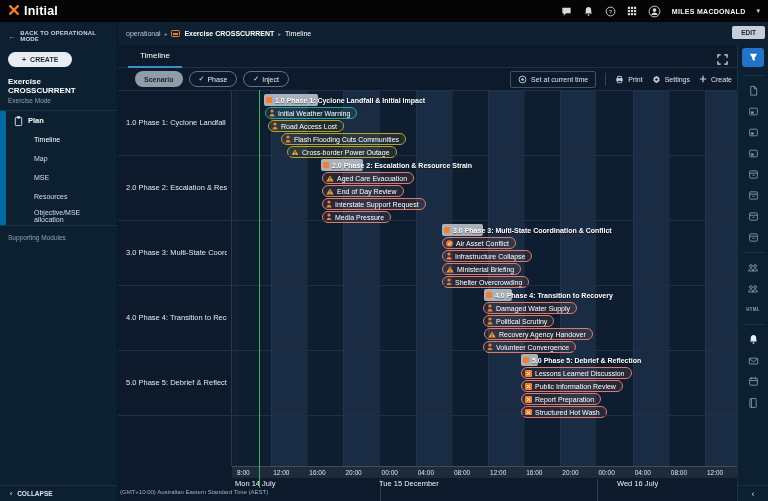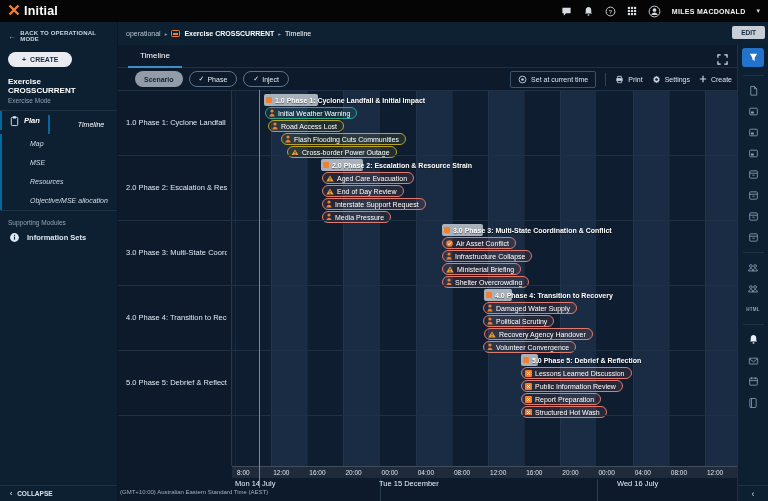--- a/index.html
+++ b/index.html
@@ -19,21 +19,21 @@
   .back{display:flex;align-items:center;gap:4px;padding:8px 8px 0 8px;font-size:6px;font-weight:bold;color:#c9d5e0;letter-spacing:.2px;cursor:pointer;}
   .backarrow{font-size:8px;color:#aebdcb;}
   .createbtn{display:inline-flex;align-items:center;gap:4px;margin:10px 0 0 8px;padding:4px 14px;background:#e9edf1;color:#15293d;border:none;border-radius:10px;font-size:7px;font-weight:bold;cursor:pointer;}
   .exname{padding:10px 8px 0 8px;font-size:8px;font-weight:bold;color:#fff;}
   .exmode{padding:2px 8px 6px 8px;font-size:6.5px;color:#8fa3b6;}
   .sdiv{height:1px;background:#1b3145;margin:0;}
   .sitem{display:flex;align-items:center;gap:7px;padding:0 8px;height:19px;cursor:pointer;color:#dde7f0;}
   .sitem.top{font-weight:bold;font-size:7.5px;}
   .sitem.sub{padding-left:30px;font-size:7px;color:#d3dfe9;}
   .sitem.act{color:#fff;}
-  .sitem.grp-plan{border-left:2px solid #0369a1;padding-left:6px;font-style:italic;}
+  .sitem.grp-plan{border-left:6px solid #0369a1;padding-left:6px;}
   .sitem.sub.grp-plan{padding-left:28px;}
   .sic{display:inline-flex;width:12px;justify-content:center;}
   .supp{padding:8px 8px 2px 8px;font-size:6.5px;color:#8fa3b6;}
   .sfoot{position:absolute;left:0;right:0;bottom:0;height:16px;border-top:1px solid #1b3145;display:flex;align-items:center;gap:5px;padding:0 10px;font-size:6.5px;font-weight:bold;color:#dbe5ee;cursor:pointer;background:#0d2032;}
 
   
   .main{position:absolute;left:118px;top:22px;right:0;bottom:0;background:#0c1a2b;}
   .crumbrow{position:absolute;left:0;top:0;right:0;height:23px;background:#0d2133;display:flex;align-items:center;padding:0 8px;}
   .crumbs{display:flex;align-items:center;gap:4px;font-size:7px;color:#b9c6d4;}
   .crumb{cursor:pointer;}
@@ -187,32 +187,20 @@
           <span class="slb">Map</span>
         </div><div class="sitem sub grp-plan">
           <span class="slb">MSE</span>
         </div><div class="sitem sub grp-plan">
           <span class="slb">Resources</span>
         </div><div class="sitem sub grp-plan">
           <span class="slb">Objective/MSE allocation</span>
         </div></nav>
     <div class="sdiv"></div>
     <div class="supp">Supporting Modules</div>
-    <div id="supp-items">
-        <div class="sitem top">
-          <span class="sic">
-            <svg width="11" height="11" viewBox="0 0 12 12">
-              <circle cx="6" cy="6" r="4.8" fill="#dfe8f0"></circle>
-              <rect x="5.4" y="5" width="1.2" height="3.4" fill="#0d2032"></rect>
-              <rect x="5.4" y="3" width="1.2" height="1.2" fill="#0d2032"></rect>
-            </svg>
-          </span>
-          <span class="slb">Information Sets</span>
-        </div>
-      </div>
     <div class="sfoot">
       <span>‹</span>
       <span>COLLAPSE</span>
     </div>
   </aside>
 
   <main class="main">
     <div class="crumbrow">
       <div class="crumbs" id="crumbs">
           <span class="crumb">operational</span>

